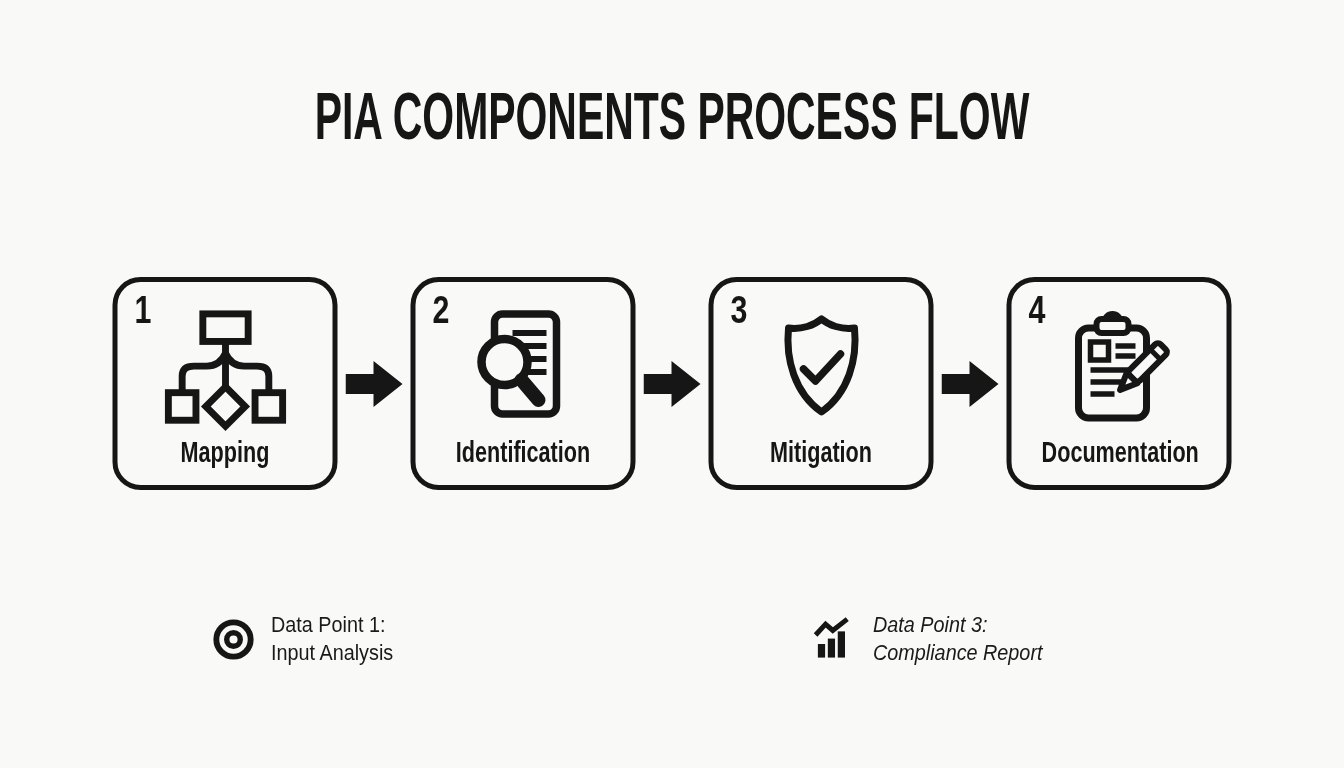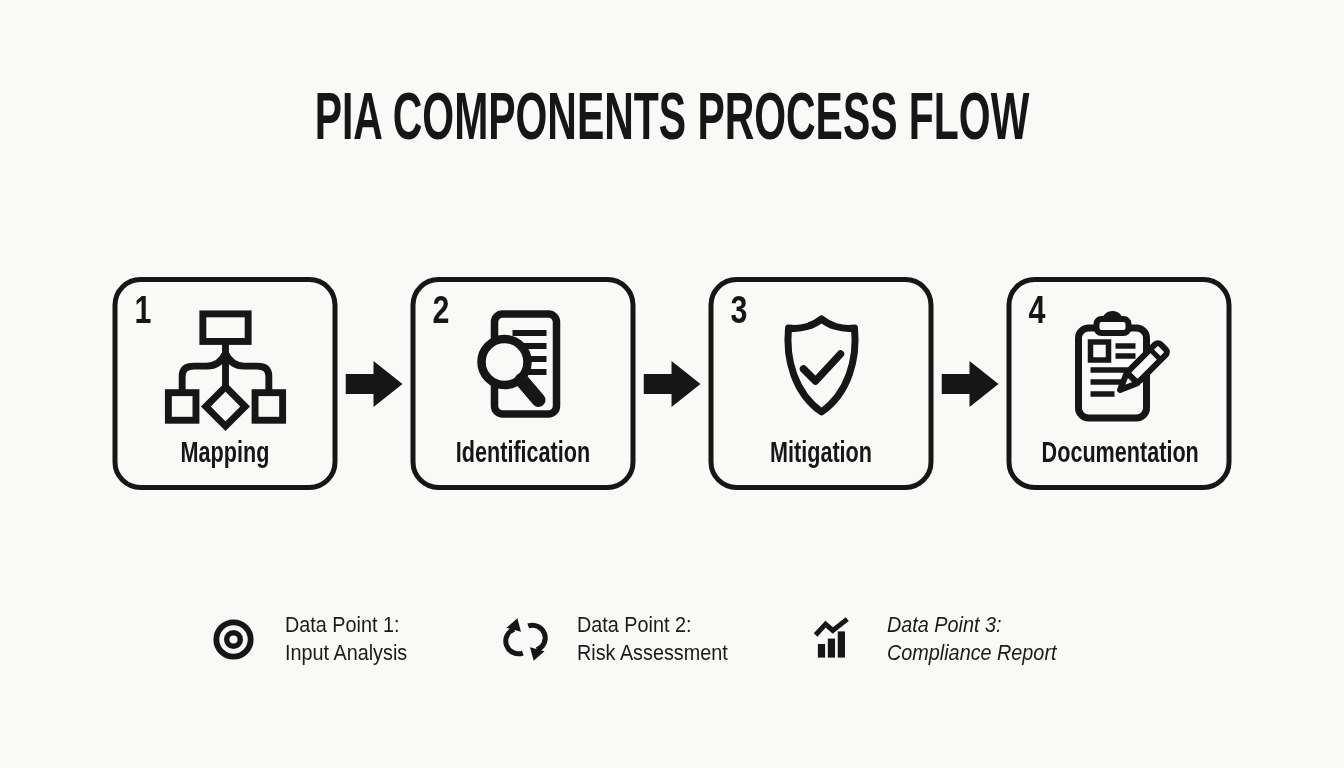--- a/index.html
+++ b/index.html
@@ -72,21 +72,21 @@
     display:flex;align-items:center;justify-content:center;
     flex:0 0 auto;
   }
   .flow-arrow svg{display:block;}
   
   .datapoint{
     position:absolute;
     top:610px;
     display:flex;
     align-items:center;
-    gap:28px;
+    gap:14px;
     height:58px;
   }
   .dp-icon{width:47px;height:47px;flex:0 0 auto;}
   .dp-icon svg{display:block;width:100%;height:100%;}
   .dp-text{
     font-size:22px;line-height:28px;
     font-weight:500;
     transform:scaleX(0.9);
     transform-origin:0 50%;
     white-space:nowrap;
@@ -193,34 +193,20 @@
         <circle class="stroke" cx="26" cy="26" r="19" stroke-width="6.5"></circle>
         <circle class="stroke" cx="26" cy="26" r="7.5" stroke-width="6"></circle>
       </svg>
     </span>
     <div class="dp-text">
       <div>Data Point 1:</div>
       <div>Input Analysis</div>
     </div>
   </div>
 
-  <div class="datapoint dp2">
-    <span class="dp-icon">
-      <svg viewBox="0 0 52 52">
-        <path class="stroke" d="M23 41 A 13.5 13.5 0 0 1 13.5 14.5" stroke-width="5.5"></path>
-        <polygon class="solid" points="17,2.5 5,13 21,17.5"></polygon>
-        <path class="stroke" d="M29 11 A 13.5 13.5 0 0 1 38.5 37.5" stroke-width="5.5"></path>
-        <polygon class="solid" points="35,49.5 47,39 31,34.5"></polygon>
-      </svg>
-    </span>
-    <div class="dp-text">
-      <div>Data Point 2:</div>
-      <div>Risk Assessment</div>
-    </div>
-  </div>
 
   <div class="datapoint dp3">
     <span class="dp-icon">
       <svg viewBox="0 0 52 52">
         <rect class="solid" x="6.5" y="31" width="8" height="15"></rect>
         <rect class="solid" x="17.5" y="25" width="8" height="21"></rect>
         <rect class="solid" x="28.5" y="17" width="8" height="29"></rect>
         <polyline class="stroke" points="4,21 15,9 23,16 39,3.5" stroke-width="5.5"></polyline>
       </svg>
     </span>

